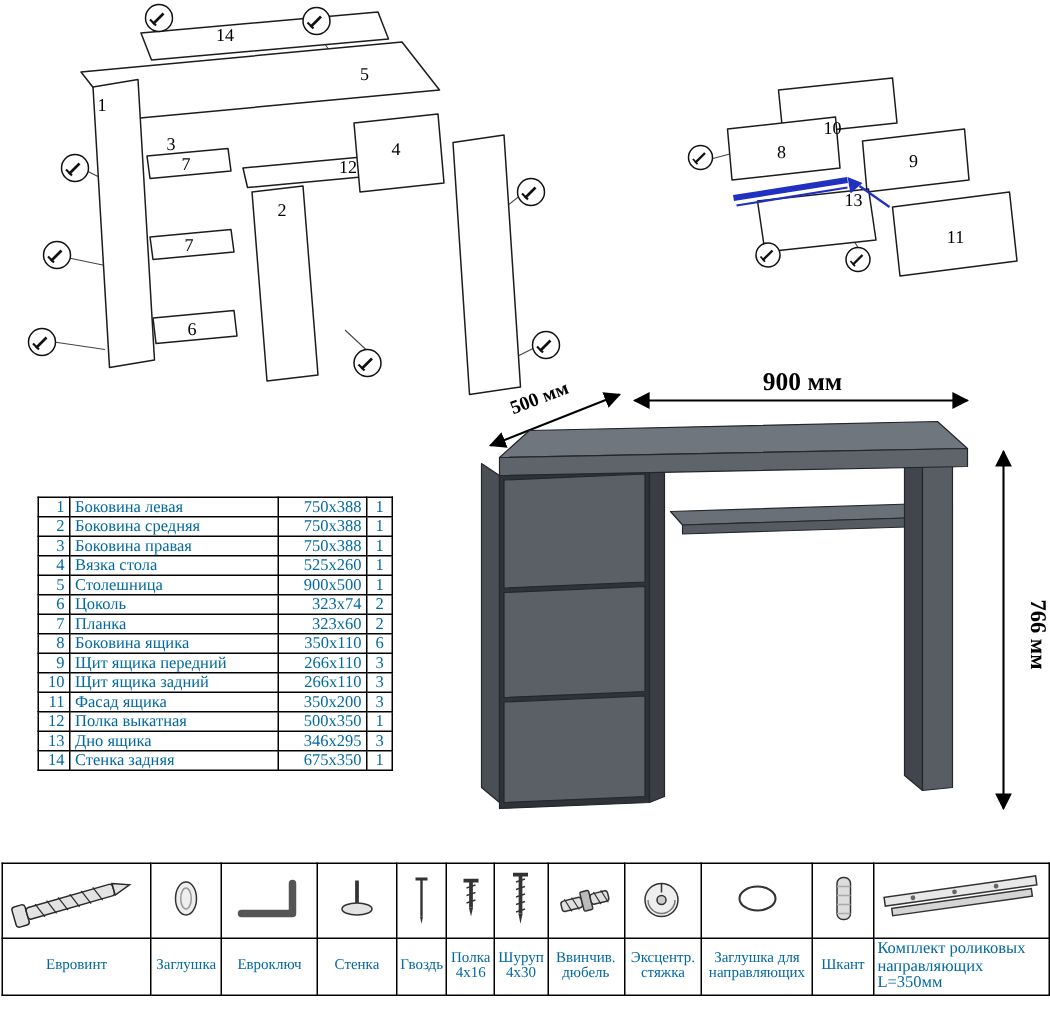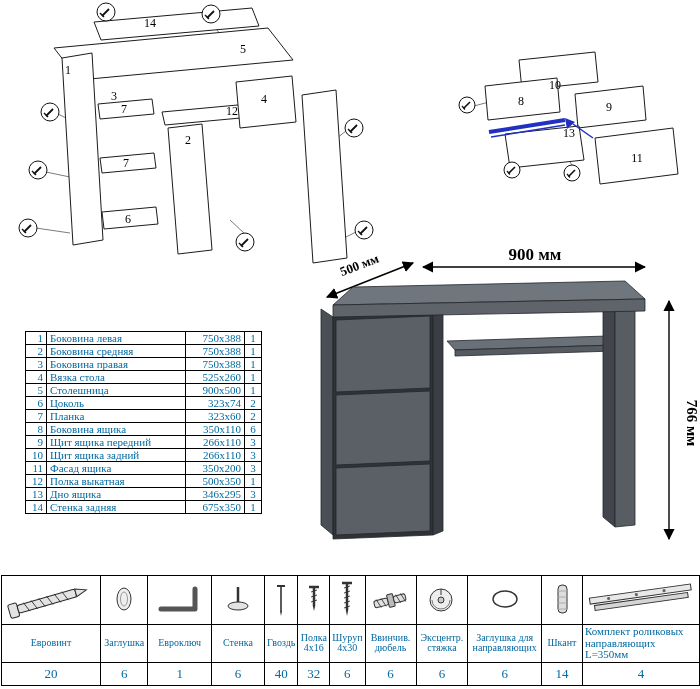--- a/index.html
+++ b/index.html
@@ -388,30 +388,16 @@
         <td>Стенка</td>
         <td>Гвоздь</td>
         <td>Полка 4x16</td>
         <td>Шуруп 4x30</td>
         <td>Ввинчив. дюбель</td>
         <td>Эксцентр. стяжка</td>
         <td>Заглушка для направляющих</td>
         <td>Шкант</td>
         <td class="small-left">Комплект роликовых направляющих L=350мм</td>
       </tr>
-      <tr class="hw-qty">
-        <td>20</td>
-        <td>6</td>
-        <td>1</td>
-        <td>6</td>
-        <td>40</td>
-        <td>32</td>
-        <td>6</td>
-        <td>6</td>
-        <td>6</td>
-        <td>6</td>
-        <td>14</td>
-        <td>4</td>
-      </tr>
     </tbody>
   </table>
 
 </div>
 
 </body></html>

